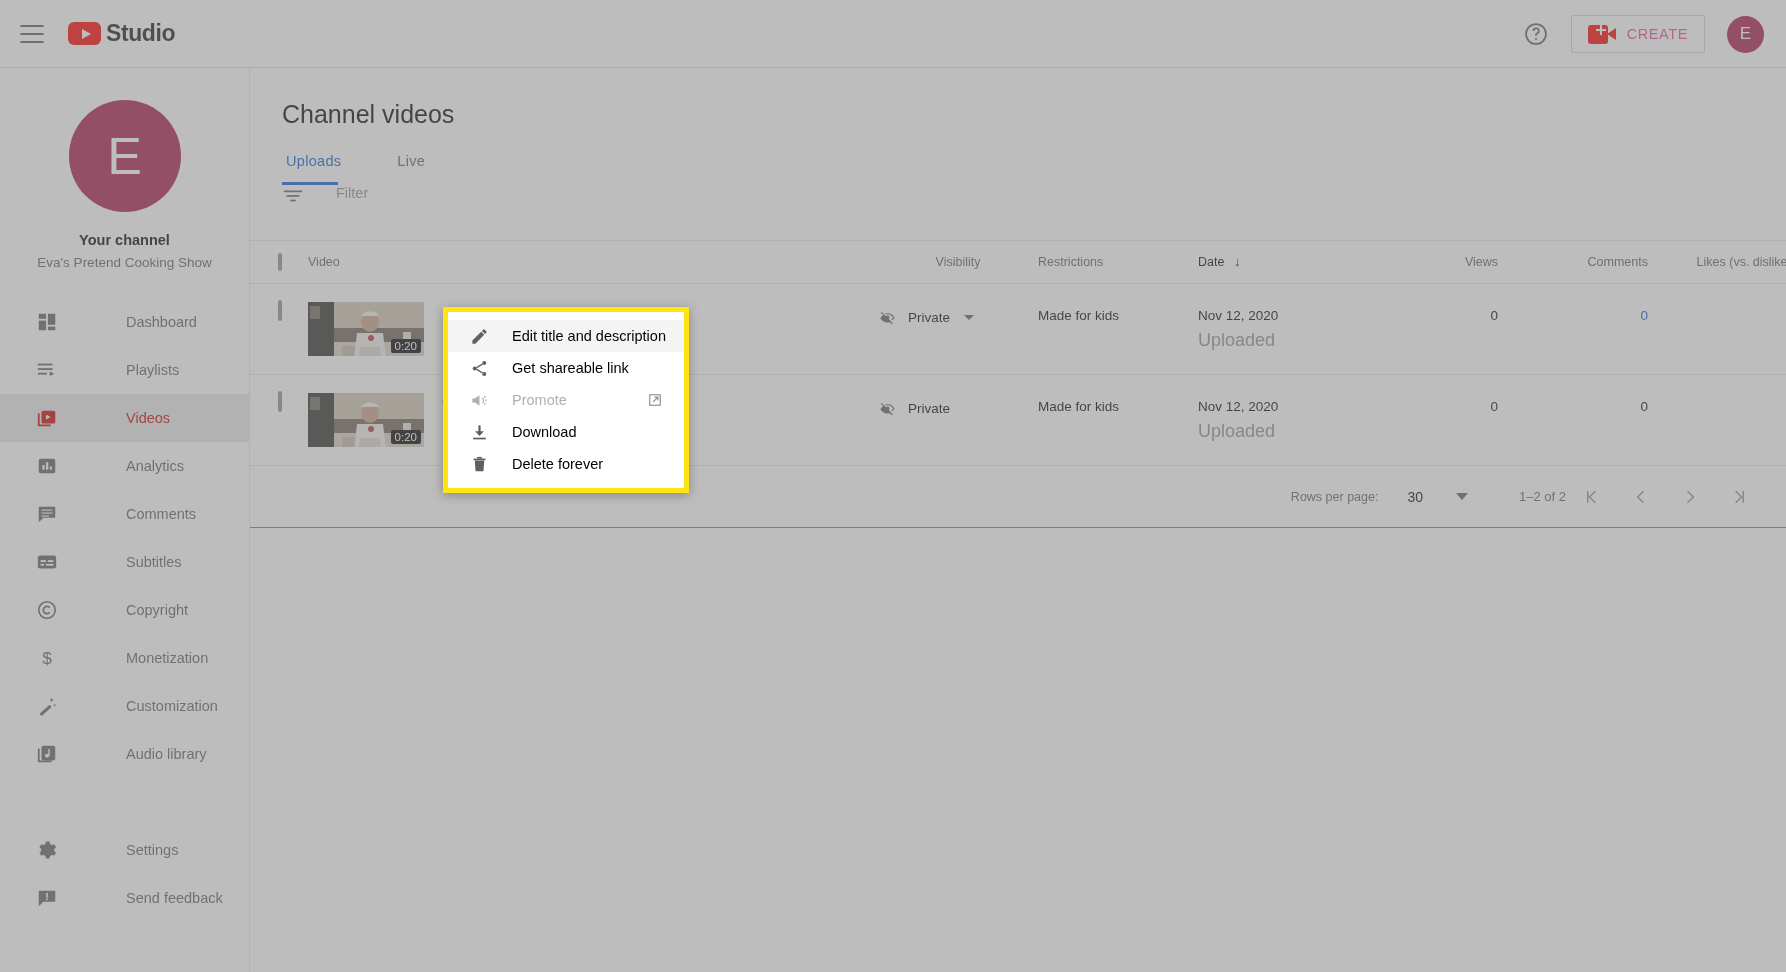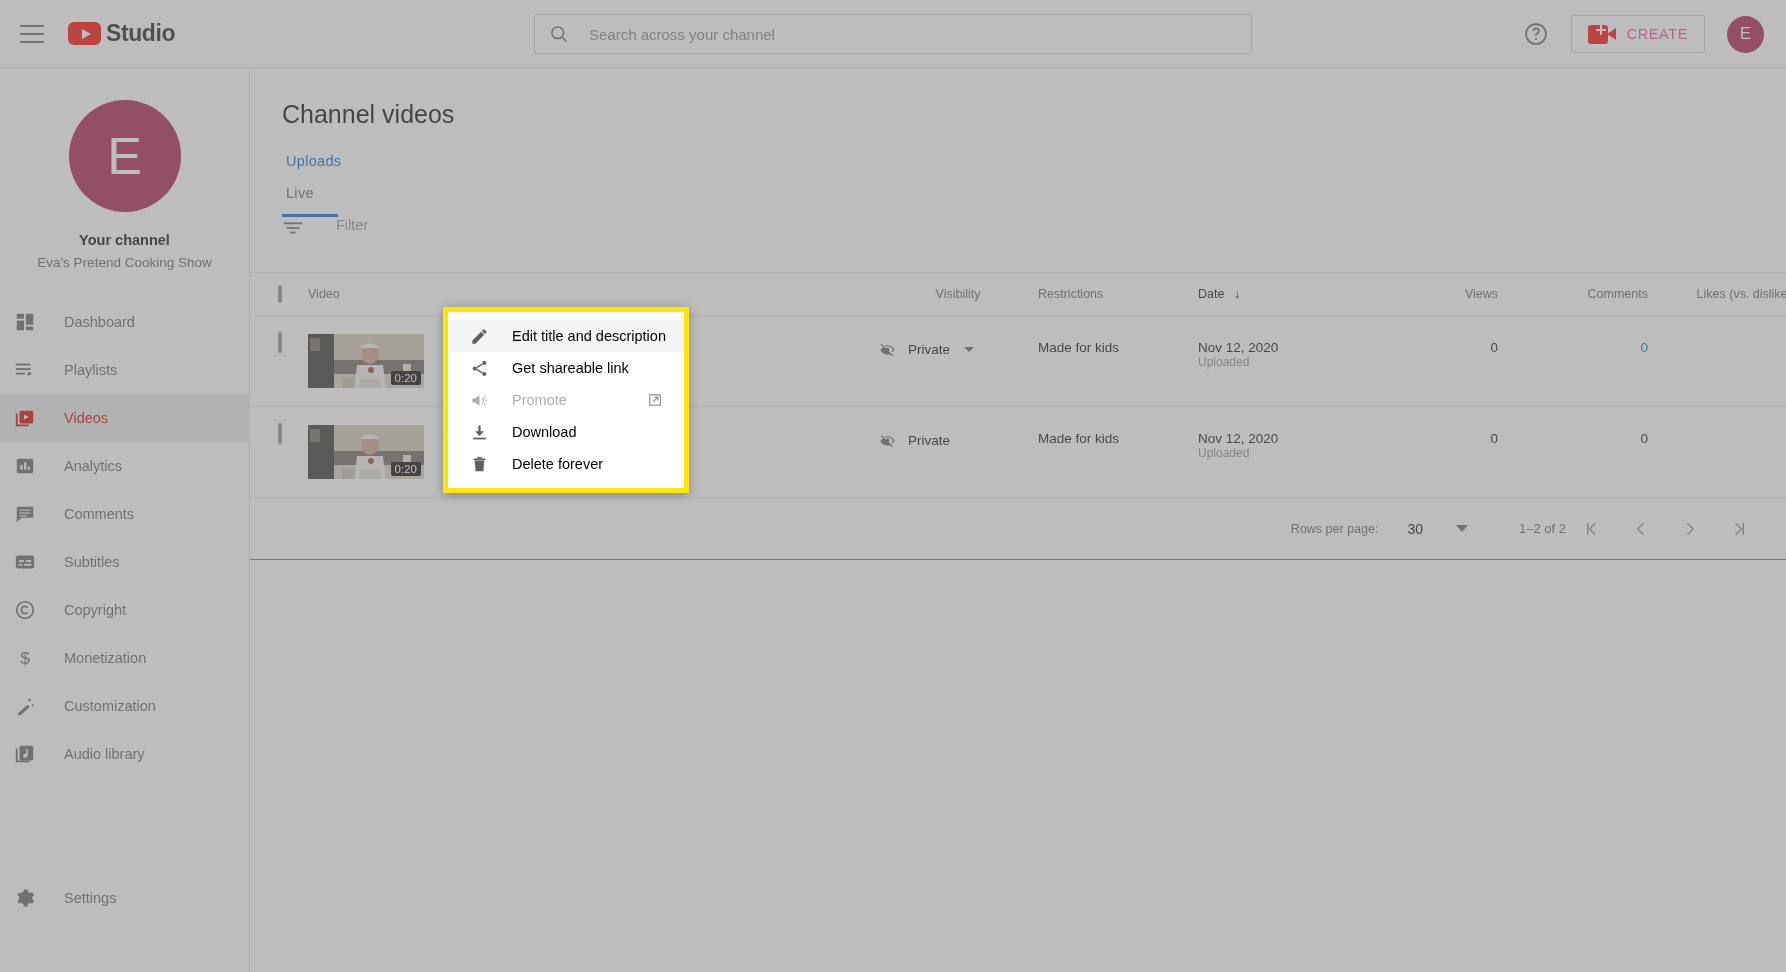--- a/index.html
+++ b/index.html
@@ -82,37 +82,37 @@
   #chanavatar {
     width: 112px; height: 112px; border-radius: 50%; background: #a8194a; color: #fff;
     display: flex; align-items: center; justify-content: center;
     font-size: 52px; font-weight: 400;
   }
   #chanlabel { margin-top: 20px; font-size: 14.5px; font-weight: 700; color: #030303; }
   #channame { margin-top: 7px; font-size: 13.5px; color: #606060; }
 
   .navlist { margin-top: 14px; }
   .navitem {
-    display: flex; align-items: center; height: 48px; padding-left: 12px;
-    cursor: pointer; position: relative;
+    display: flex; align-items: center; height: 48px; padding-left: 34px;
+    cursor: pointer; position: relative; gap: 40px;
   }
   .navitem.active { background: #e8e8e8; }
   .navitem .nicon { width: 26px; height: 26px; flex: none; display: flex;
     align-items: center; justify-content: center; }
   .navitem .nlabel { margin-left: 26px; font-size: 14.5px; color: #606060; }
   .navitem.active .nlabel { color: #c00; font-weight: 500; }
 
   #bottomnav { position: absolute; left: 0; bottom: 50px; width: 100%; }
 
   
   #main { position: absolute; top: 68px; left: 250px; width: 1536px; height: 904px;
     background: #fff; z-index: 8; }
   #pagetitle { font-size: 25px; font-weight: 400; color: #030303; padding: 32px 0 0 32px; }
 
-  #tabs { display: flex; margin: 24px 0 0 32px; position: relative; flex-direction: column; }
+  #tabs { display: flex; margin: 24px 0 0 32px; position: relative; }
   .tab { font-size: 14.5px; color: #606060; padding: 0 4px 16px; margin-right: 48px;
     cursor: pointer; letter-spacing: 0.3px; }
   .tab.active { color: #065fd4; font-weight: 500; }
   .tab.active:after { content: ""; position: absolute; bottom: 0; left: 0; width: 56px;
     height: 3px; background: #065fd4; }
 
   #filterrow { display: flex; align-items: flex-start; height: 56px; padding-left: 32px;
     border-bottom: 1px solid #e5e5e5; }
   #filterrow .filicon { width: 22px; height: 22px; }
   #filterrow .filtxt { margin-left: 32px; font-size: 14.5px; color: #909090; cursor: text; }
@@ -144,21 +144,21 @@
   .vtitle { font-size: 14px; color: #030303; }
   .vdesc { font-size: 12.5px; color: #909090; margin-top: 5px; }
   .viscell { display: flex; align-items: center; font-size: 13.5px; color: #030303; padding-top: 6px;}
   .viscell .eye { width: 19px; height: 19px; margin-right: 11px; }
   .viscell .caret { margin-left: 14px; width: 0; height: 0;
     border-left: 5px solid transparent; border-right: 5px solid transparent;
     border-top: 5px solid #606060; }
   .restrcell { font-size: 13.5px; color: #030303; padding-top: 6px; }
   .datecell { padding-top: 6px; }
   .datecell .d1 { font-size: 13.5px; color: #030303; }
-  .datecell .d2 { font-size: 12px; color: #909090; }
+  .datecell .d2 { font-size: 18px; color: #909090; margin-top: 7px; }
   .numcell { font-size: 13.5px; color: #030303; padding-top: 6px; }
   .numcell.link { color: #065fd4; cursor: pointer; }
   .numcell.dash { color: #606060; }
 
   
   #paging { display: flex; align-items: center; justify-content: flex-end;
     height: 62px; padding-right: 24px; gap: 3px; border-bottom: 1px solid #ef4444; }
   #paging .rpp { font-size: 12.5px; color: #606060; }
   #paging .rppval { font-size: 14px; color: #030303; margin-left: 26px; }
   #paging .rppcaret { margin-left: 30px; width: 0; height: 0;
@@ -195,31 +195,20 @@
         <span></span>
         <span></span>
     </div>
     <div class="brand">
       <div class="yt-logo">
           <i></i>
         </div>
       <div class="brand-text">Studio</div>
     </div>
 
-    <div id="searchwrap">
-      <div id="searchbox">
-        <span class="sicon">
-          <svg viewBox="0 0 24 24" width="20" height="20">
-              <path fill="none" stroke="#606060" stroke-width="1.8" d="M10.5 3.5a7 7 0 1 0 0 14 7 7 0 0 0 0-14z"></path>
-              <line x1="15.5" y1="15.5" x2="21" y2="21" stroke="#606060" stroke-width="1.8"></line>
-            </svg>
-        </span>
-        <input type="text" value="" placeholder="Search across your channel" style="">
-      </div>
-    </div>
 
     <div id="topright">
       <span class="help-icon">
         <svg viewBox="0 0 24 24" width="26" height="26">
             <circle cx="12" cy="12" r="9.2" fill="none" stroke="#606060" stroke-width="1.6"></circle>
             <path d="M9.6 9.2a2.5 2.5 0 1 1 3.2 2.4c-.7.3-.9.8-.9 1.5v.5" fill="none" stroke="#606060" stroke-width="1.6"></path>
             <circle cx="12" cy="16.6" r="1" fill="#606060"></circle>
           </svg>
       </span>
       <div id="createbtn">
@@ -358,20 +347,30 @@
 
     <div id="bottomnav">
       <div class="navitem">
         <span class="nicon">
           <svg viewBox="0 0 24 24" width="22" height="22">
               <path fill="#606060" d="M12 8.2a3.8 3.8 0 1 0 0 7.6 3.8 3.8 0 0 0 0-7.6zm0 6a2.2 2.2 0 1 1 0-4.4 2.2 2.2 0 0 1 0 4.4z"></path>
               <path fill="#606060" d="M20 12c0-.5 0-1-.1-1.4l2-1.5-2-3.4-2.3 1a7.6 7.6 0 0 0-2.4-1.4L14.8 2.8h-4l-.4 2.5a7.6 7.6 0 0 0-2.4 1.4l-2.3-1-2 3.4 2 1.5A8 8 0 0 0 5.6 12c0 .5 0 1 .1 1.4l-2 1.5 2 3.4 2.3-1c.7.6 1.5 1 2.4 1.4l.4 2.5h4l.4-2.5c.9-.3 1.7-.8 2.4-1.4l2.3 1 2-3.4-2-1.5c.1-.4.1-.9.1-1.4z"></path>
             </svg>
         </span>
         <span class="nlabel">Settings</span>
+      </div>
+      <div class="navitem">
+        <span class="nicon">
+          <svg viewBox="0 0 24 24" width="22" height="22">
+              <path d="M3 4h18v12H8l-5 5z" fill="#606060"></path>
+              <rect x="11.1" y="6.5" width="1.8" height="5" fill="#fff"></rect>
+              <rect x="11.1" y="12.6" width="1.8" height="1.8" fill="#fff"></rect>
+            </svg>
+        </span>
+        <span class="nlabel">Send feedback</span>
       </div>
     </div>
   </div>
 
   <div id="main">
     <div id="pagetitle">Channel videos</div>
 
     <div id="tabs">
       <div class="tab active">
         <span>Uploads</span>

